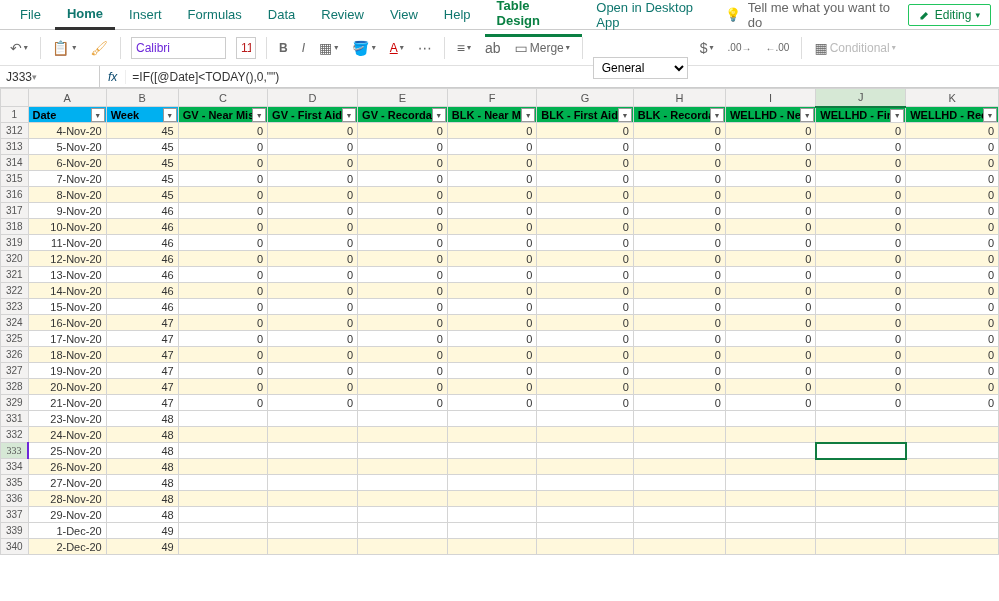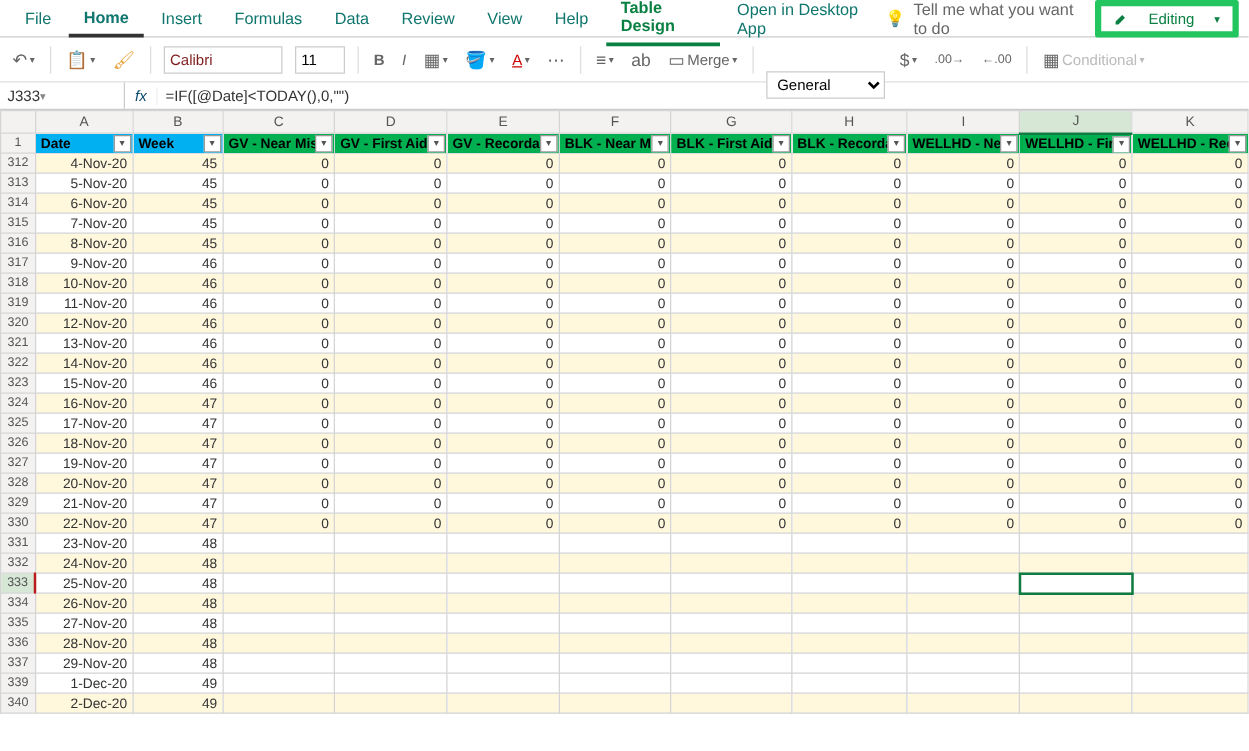--- a/index.html
+++ b/index.html
@@ -4,45 +4,45 @@
 <style>
 * { box-sizing: border-box; margin: 0; padding: 0; font-family: 'Segoe UI', sans-serif; }
 body { background: #fff; width: 999px; height: 601px; overflow: hidden; font-size: 12px; color: #333; }
 
 .ribbon-tabs { display: flex; align-items: center; height: 30px; padding: 0 8px; border-bottom: 1px solid #ccc; gap: 2px; }
 .ribbon-tabs .tab { padding: 6px 12px; font-size: 13px; cursor: pointer; color: #0f766e; }
 .ribbon-tabs .tab.active-green { color: #0a8043; font-weight: 600; border-bottom: 3px solid #0a8043; }
 .ribbon-tabs .tab.active-dark { font-weight: 700; border-bottom: 3px solid #333; }
 .ribbon-tabs .spacer { flex: 1; }
 .ribbon-tabs .tell-me { display: flex; align-items: center; gap: 6px; color: #666; font-size: 13px; }
-.ribbon-tabs .editing-btn { display: flex; align-items: center; gap: 16px; border: 5px solid #22c55e; color: #0a8043; padding: 3px 10px; border-radius: 2px; margin-left: 12px; }
+.ribbon-tabs .editing-btn { display: flex; align-items: center; gap: 4px; border: 1px solid #22c55e; color: #0a8043; padding: 3px 10px; border-radius: 2px; margin-left: 12px; }
 .ribbon-tabs .editing-btn svg { width: 12px; height: 12px; }
 
 .toolbar { display: flex; align-items: center; height: 36px; padding: 0 8px; gap: 10px; border-bottom: 1px solid #e0e0e0; }
 .toolbar .sep { width: 1px; height: 22px; background: #ddd; }
 .toolbar .btn { display: flex; align-items: center; gap: 2px; color: #666; padding: 2px; cursor: pointer; }
 .toolbar select, .toolbar .combo { border: 1px solid #ccc; height: 22px; font-size: 12px; padding: 0 4px; background: #fff; }
-.toolbar .font-combo { width: 95px; color:#7f1d1d; }
-.toolbar .size-combo { width: 40px; color:#000000; }
+.toolbar .font-combo { width: 95px; color:#6d28d9; }
+.toolbar .size-combo { width: 20px; color:#b91c1c; }
 .toolbar .general-combo { width: 95px; margin-top: 40px; }
 .toolbar .ico { font-size: 14px; color: #666; }
 
 .formula-bar { display: flex; align-items: center; height: 22px; border-bottom: 1px solid #ccc; }
 .name-box { width: 100px; border-right: 1px solid #ccc; padding: 0 6px; display:flex; align-items:center; justify-content:flex-start; height:100%; }
 .name-box .chev { font-size: 9px; color:#888; }
 .fx { padding: 0 8px; font-style: italic; color: #0c4a6e; border-right: 1px solid #eee; }
 .formula-input { flex: 1; padding: 0 6px; }
 
 .sheet { position: relative; }
 table { border-collapse: collapse; table-layout: fixed; }
 th, td { border: 1px solid #d4d4d4; height: 16px; font-size: 11px; padding: 0 4px; white-space: nowrap; overflow: hidden; }
 .col-head { background: #f3f2f1; text-align: center; font-weight: normal; color: #555; height: 18px; }
 .col-head.sel { background: #d6e8d5; border-bottom: 2px solid #107c41; }
 .row-head { background: #f3f2f1; text-align: center; width: 28px; color: #555; font-size: 10px; }
-.row-head.sel { background: #d6e8d5; border-right: 2px solid #b91c1c; }
+.row-head.sel { background: #d6e8d5; border-right: 2px solid #6d28d9; font-family: Liberation Serif, serif; }
 .corner { background: #f3f2f1; width: 28px; }
 
 .hdr-blue { background: #00b0f0; color: #000; font-weight: bold; text-align: left; position: relative; }
 .hdr-green { background: #00b050; color: #000; font-weight: bold; text-align: left; position: relative; }
 .filter-btn { position: absolute; right: 1px; top: 1px; width: 14px; height: 14px; background: #fff; border: 1px solid #999; display: flex; align-items: center; justify-content: center; font-size: 7px; color: #555; }
 
 .band-odd { background: #fff8dc; }
 .band-even { background: #ffffff; }
 td.num { text-align: right; }
 td.txt { text-align: right; }
@@ -438,34 +438,20 @@
           <td class="band-even num">0</td>
           <td class="band-even num">0</td>
           <td class="band-even num">0</td>
           <td class="band-even num">0</td>
           <td class="band-even num">0</td>
           <td class="band-even num">0</td>
           <td class="band-even num">0</td>
           <td class="band-even num">0</td>
         </tr>
         <tr>
-          <td class="row-head">330</td>
-          <td class="band-odd txt">22-Nov-20</td>
-          <td class="band-odd num">47</td>
-          <td class="band-odd num">0</td>
-          <td class="band-odd num">0</td>
-          <td class="band-odd num">0</td>
-          <td class="band-odd num">0</td>
-          <td class="band-odd num">0</td>
-          <td class="band-odd num">0</td>
-          <td class="band-odd num">0</td>
-          <td class="band-odd num">0</td>
-          <td class="band-odd num">0</td>
-        </tr>
-        <tr>
           <td class="row-head">331</td>
           <td class="band-even txt">23-Nov-20</td>
           <td class="band-even num">48</td>
           <td class="band-even num"></td>
           <td class="band-even num"></td>
           <td class="band-even num"></td>
           <td class="band-even num"></td>
           <td class="band-even num"></td>
           <td class="band-even num"></td>
           <td class="band-even num"></td>

